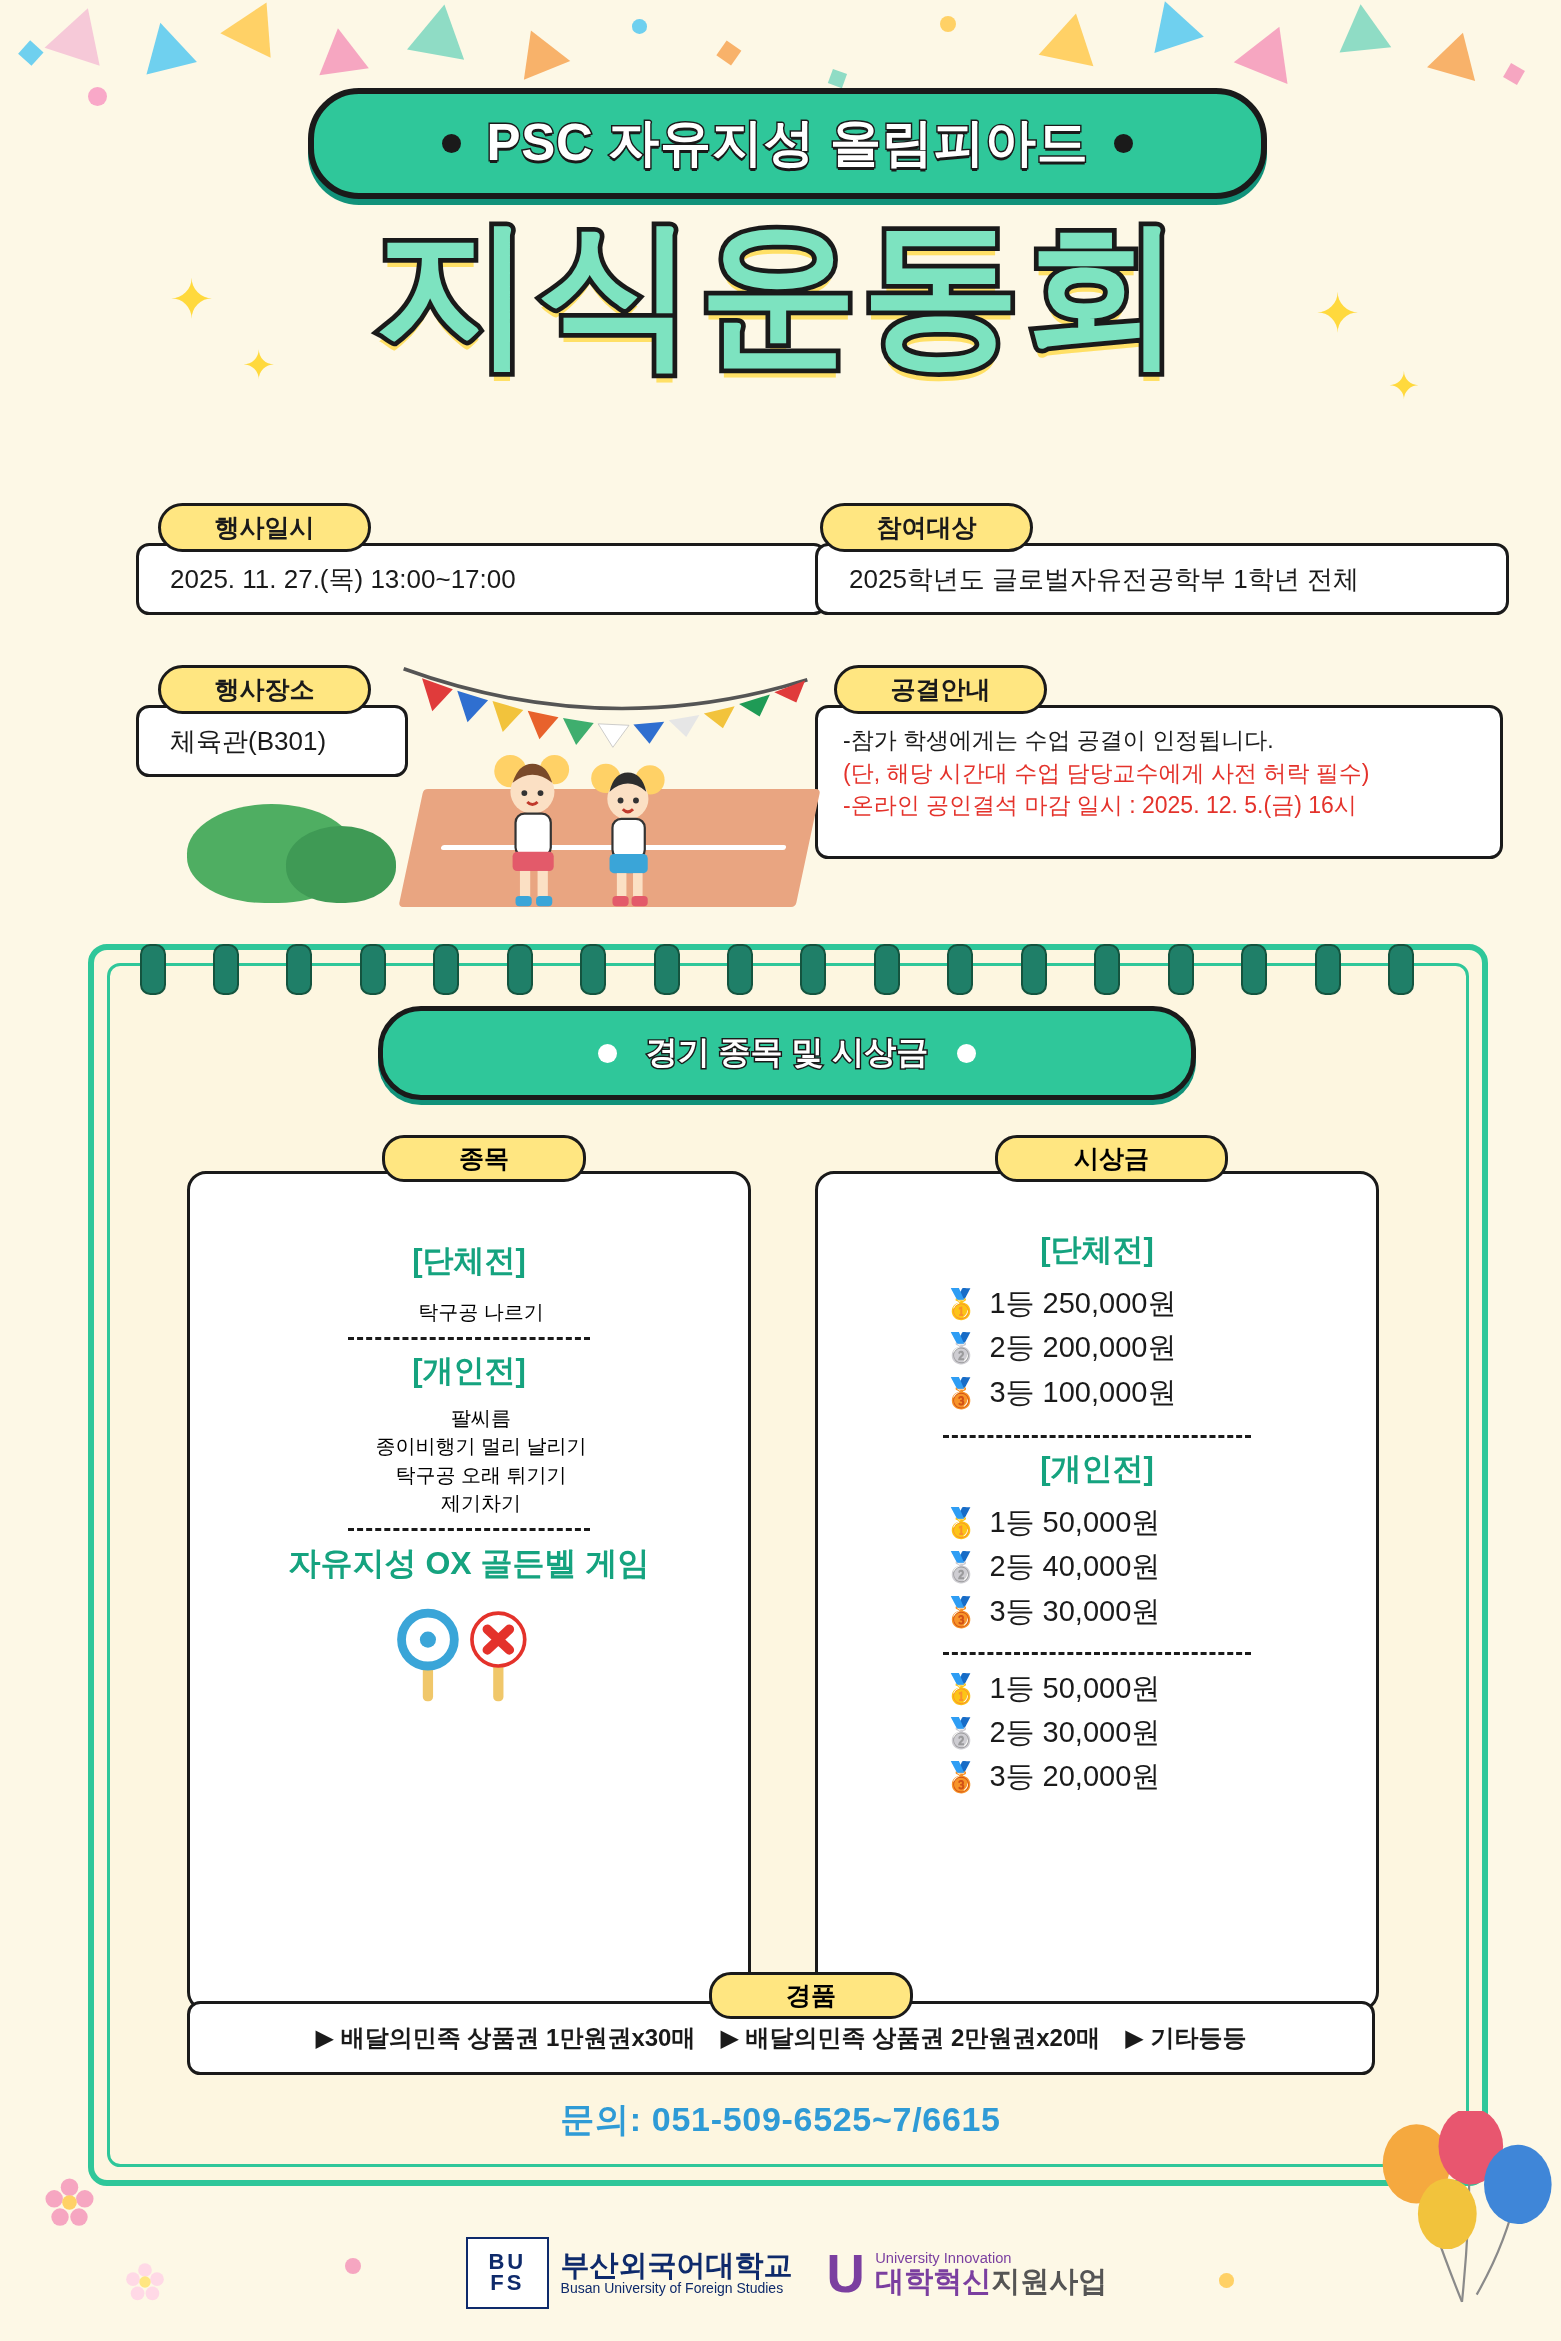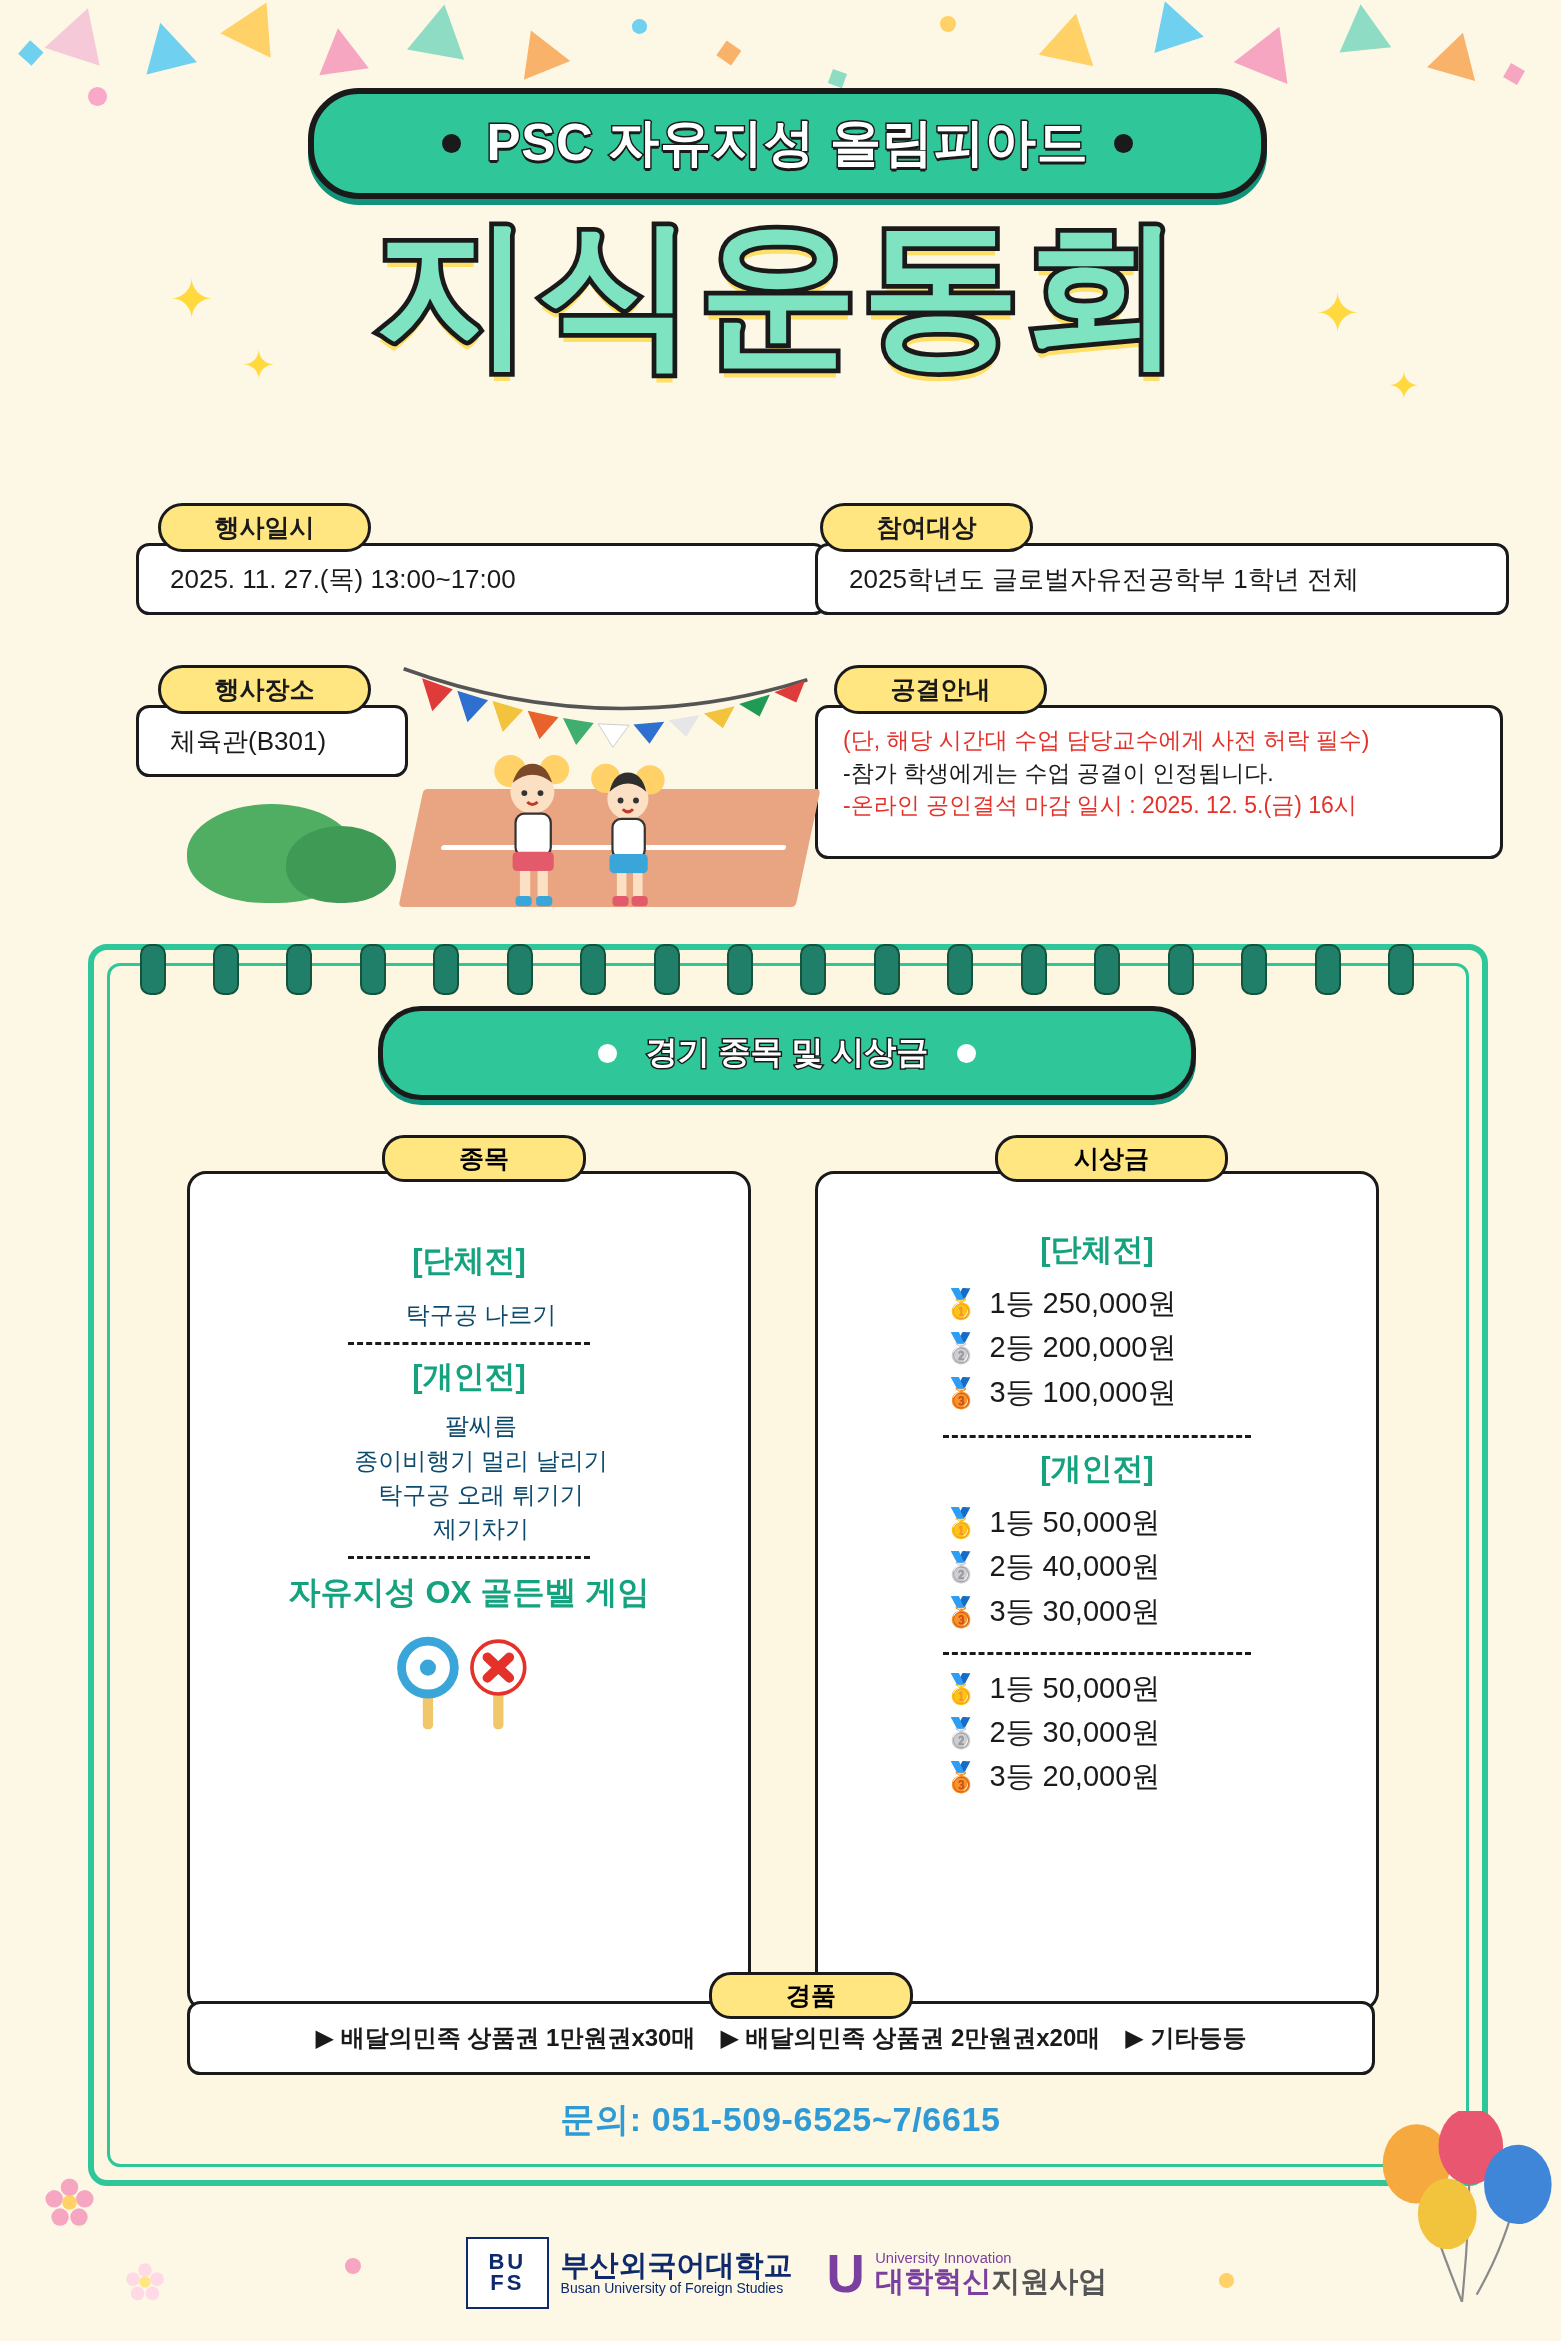--- a/index.html
+++ b/index.html
@@ -85,21 +85,21 @@
     position:absolute;background:#ffffff;border:3.7px solid #1a1a1a;border-radius:19px;
   }
   .card-tag{
     position:absolute;background:#ffe681;border:3.7px solid #1a1a1a;border-radius:22px;
     height:41px;display:flex;align-items:center;justify-content:center;
     font-size:25px;font-weight:bold;z-index:6;padding:0 29px;
   }
   .grp-head{
     text-align:center;font-size:31px;font-weight:bold;color:#15a37f;margin:0;
   }
-  .evt{text-align:center;font-size:24px;color:#0c4a6e;line-height:1.42;margin-left:24px;}
+  .evt{text-align:center;font-size:20px;color:#000000;line-height:1.42;margin-left:24px;}
   .dash{
     margin:10.3px auto;width:242px;border-top:3.7px dashed #1a1a1a;height:0;
   }
   .dash.wide{width:308px;}
   .prize-line{
     display:flex;align-items:center;font-size:29px;color:#1a1a1a;margin:4.4px 0;
   }
   .medal{font-size:29px;margin-right:10.3px;}
 
   .gift-card{
@@ -179,22 +179,22 @@
   <div class="infobox" style="left:136px;top:543px;width:654px;height:66px;">2025. 11. 27.(목) 13:00~17:00</div>
 
   <div class="tag" style="left:820px;top:503px;width:169px;">참여대상</div>
   <div class="infobox" style="left:815px;top:543px;width:657px;height:66px;">2025학년도 글로벌자유전공학부 1학년 전체</div>
 
   <div class="tag" style="left:158px;top:665px;width:169px;">행사장소</div>
   <div class="infobox" style="left:136px;top:705px;width:235px;height:66px;">체육관(B301)</div>
 
   <div class="tag" style="left:834px;top:665px;width:169px;">공결안내</div>
   <div class="infobox multi" style="left:815px;top:705px;width:657px;height:132px;">
+    <div class="ln">-참가 학생에게는 수업 공결이 인정됩니다.</div>
     <div class="ln red">(단, 해당 시간대 수업 담당교수에게 사전 허락 필수)</div>
-    <div class="ln">-참가 학생에게는 수업 공결이 인정됩니다.</div>
     <div class="ln red">-온라인 공인결석 마감 일시 : 2025. 12. 5.(금) 16시</div>
   </div>
 
   <div class="bush" style="left:187px;top:804px;width:169px;height:99px;"></div>
   <div class="bush" style="left:286px;top:826px;width:110px;height:77px;background:#3f9a55;"></div>
   <div class="track" style="left:411px;top:789px;width:397px;height:118px;transform:skewX(-12deg);"></div>
   <div class="track" style="left:441px;top:845px;width:345px;height:5.1px;background:#fff;transform:skewX(-12deg);"></div>
 
   <div class="flagline" style="left:400px;top:654px;width:411px;height:125px;">
     <svg width="411" height="125" viewBox="0 0 560 170">

